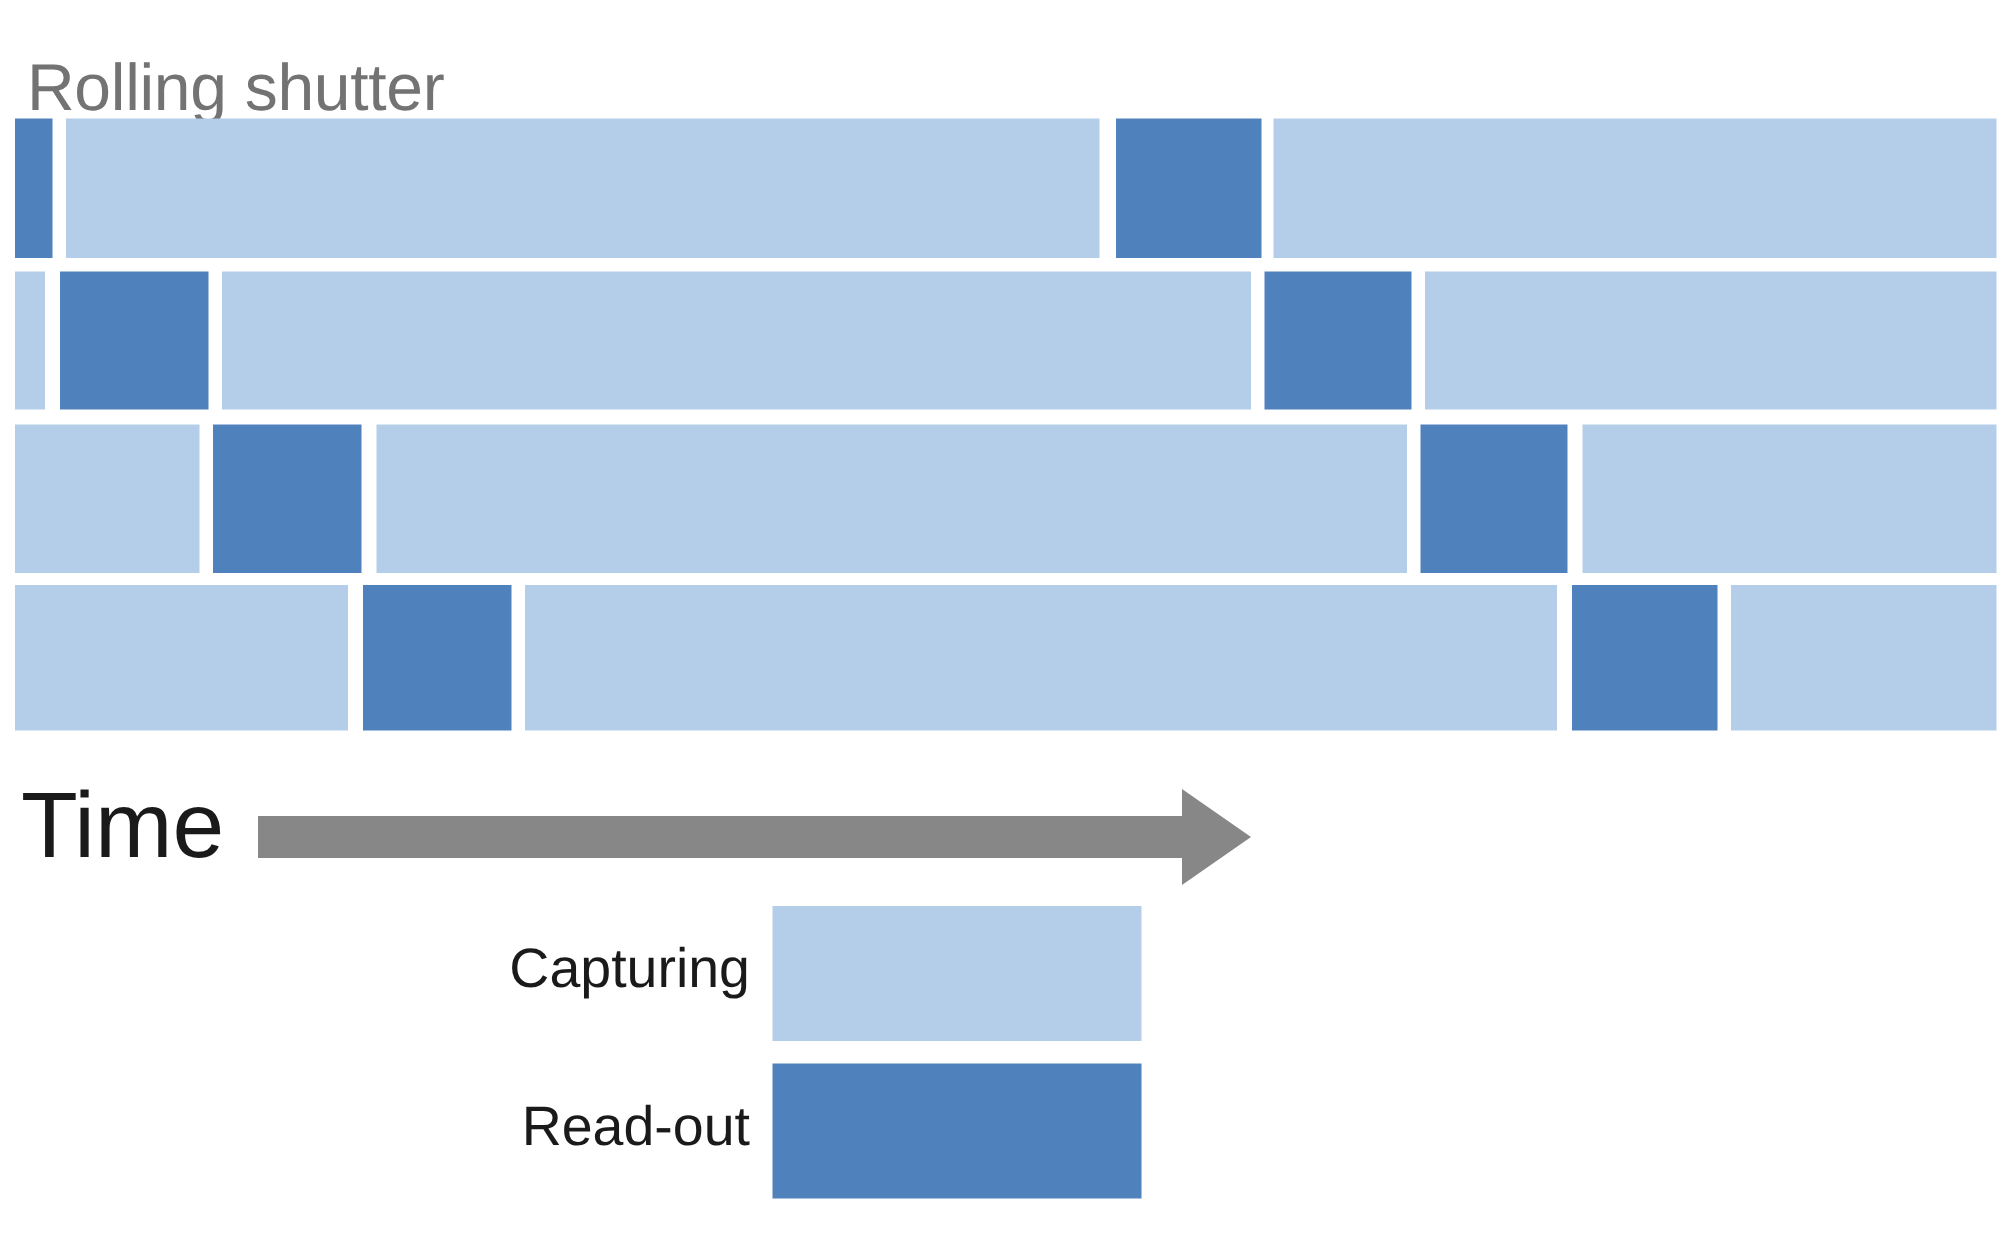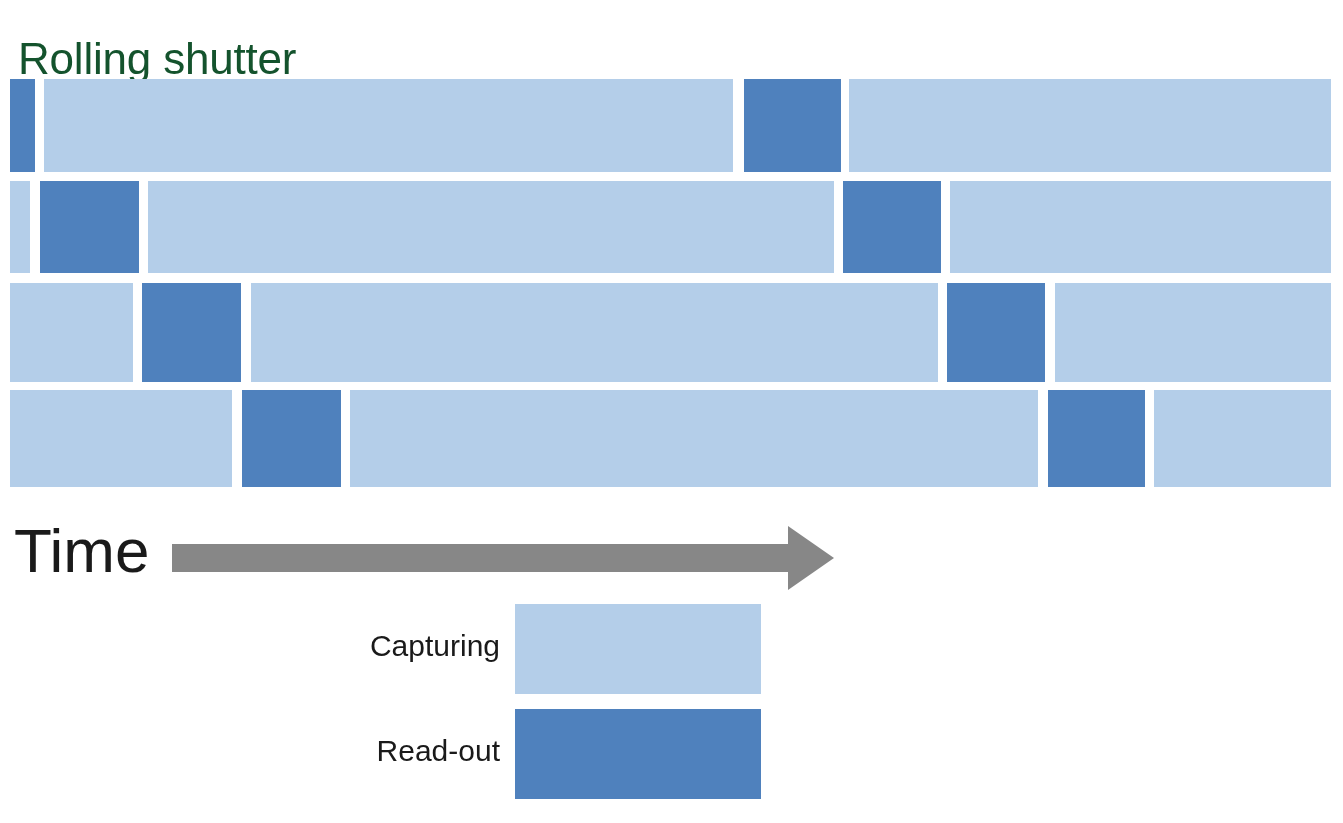--- a/index.html
+++ b/index.html
@@ -17,21 +17,21 @@
   }
 
   #page-title {
     position: absolute;
     left: 18px;
     top: 2px;
     font-size: 44px;
     line-height: 56px;
     font-weight: 400;
     letter-spacing: -0.2px;
-    color: #14532d;
+    color: #737373;
     white-space: nowrap;
   }
 
   .timeline {
     position: absolute;
     left: 0;
     top: 0;
   }
 
   .row {
@@ -83,21 +83,21 @@
     position: absolute;
     left: 0;
     width: 1343px;
     height: 92px;
   }
   .legend-label {
     position: absolute;
     right: 843px;
     top: 50%;
     transform: translateY(-50%);
-    font-size: 30px;
+    font-size: 37px;
     line-height: 52px;
     font-weight: 400;
     color: #1a1a1a;
     white-space: nowrap;
     text-align: right;
   }
   .legend-swatch {
     position: absolute;
     left: 515px;
     top: 4px;

